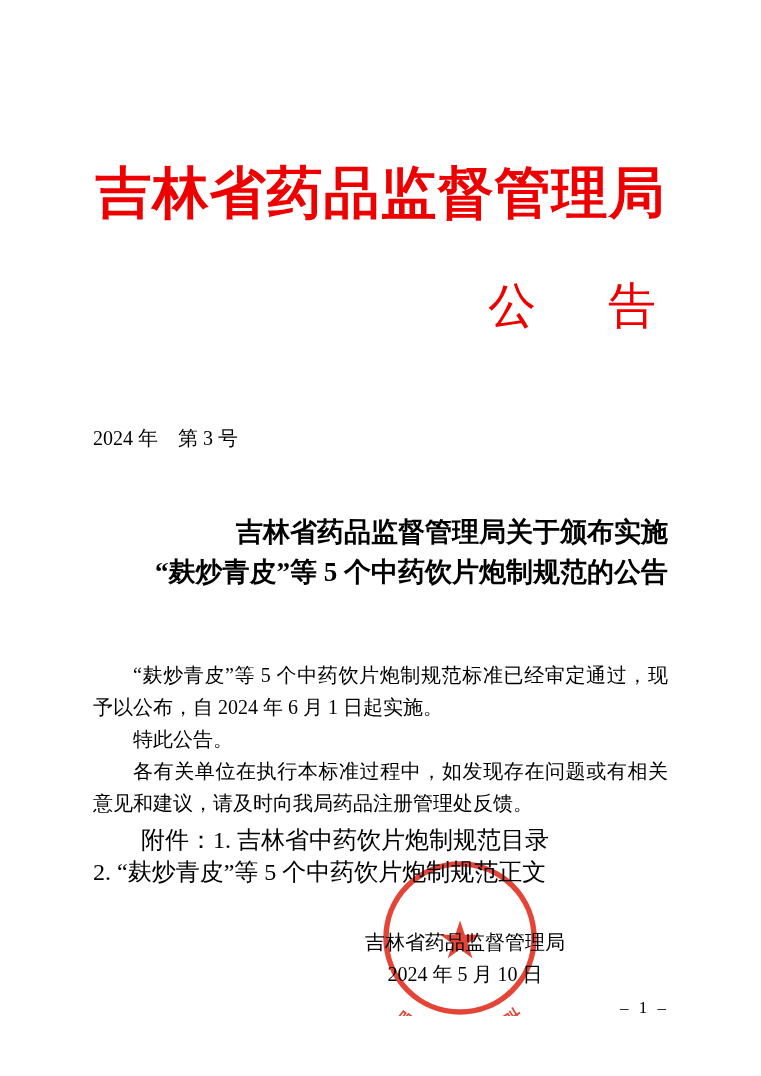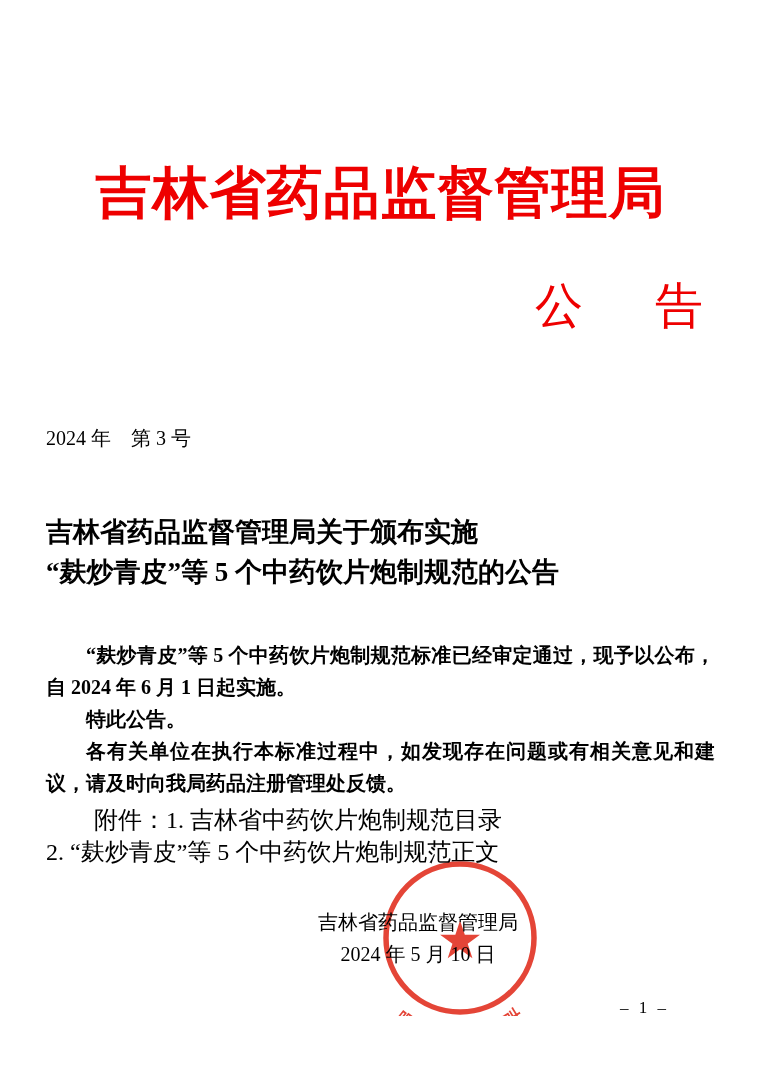--- a/index.html
+++ b/index.html
@@ -10,21 +10,21 @@
   }
   * { box-sizing: border-box; }
   html, body { margin: 0; padding: 0; background: #ffffff; }
   .page {
     position: relative;
     width: 761px;
     height: 1076px;
     margin: 0 auto;
     background: #ffffff;
     overflow: hidden;
-    padding: 0 46px;
+    padding: 0 93px;
     font-family: "Liberation Serif", "DejaVu Serif", serif;
     color: var(--ink);
   }
   .agency-title {
     margin: 0;
     padding-top: 156px;
     font-size: 56px;
     line-height: 74px;
     font-weight: bold;
     letter-spacing: 1px;
@@ -46,28 +46,27 @@
   .issue-number {
     margin-top: 76px;
     font-size: 20px;
     line-height: 32px;
   }
   .doc-title {
     margin-top: 58px;
     font-size: 27px;
     line-height: 40px;
     font-weight: bold;
-    text-align: left;
+    text-align: right;
   }
   .body-text {
-    margin-top: 47px;
+    margin-top: 67px;
     font-size: 20px;
     line-height: 32px;
     text-align: justify;
-    font-weight: bold;
   }
   .body-text p { margin: 0; text-indent: 2em; }
   .attachments {
     margin-top: 5px;
     font-size: 24px;
     line-height: 32px;
   }
   .attachments p { margin: 0; }
   .attachment-line-1 { text-indent: 2em; }
   .attachment-line-2 { margin-left: 3.6em; }

